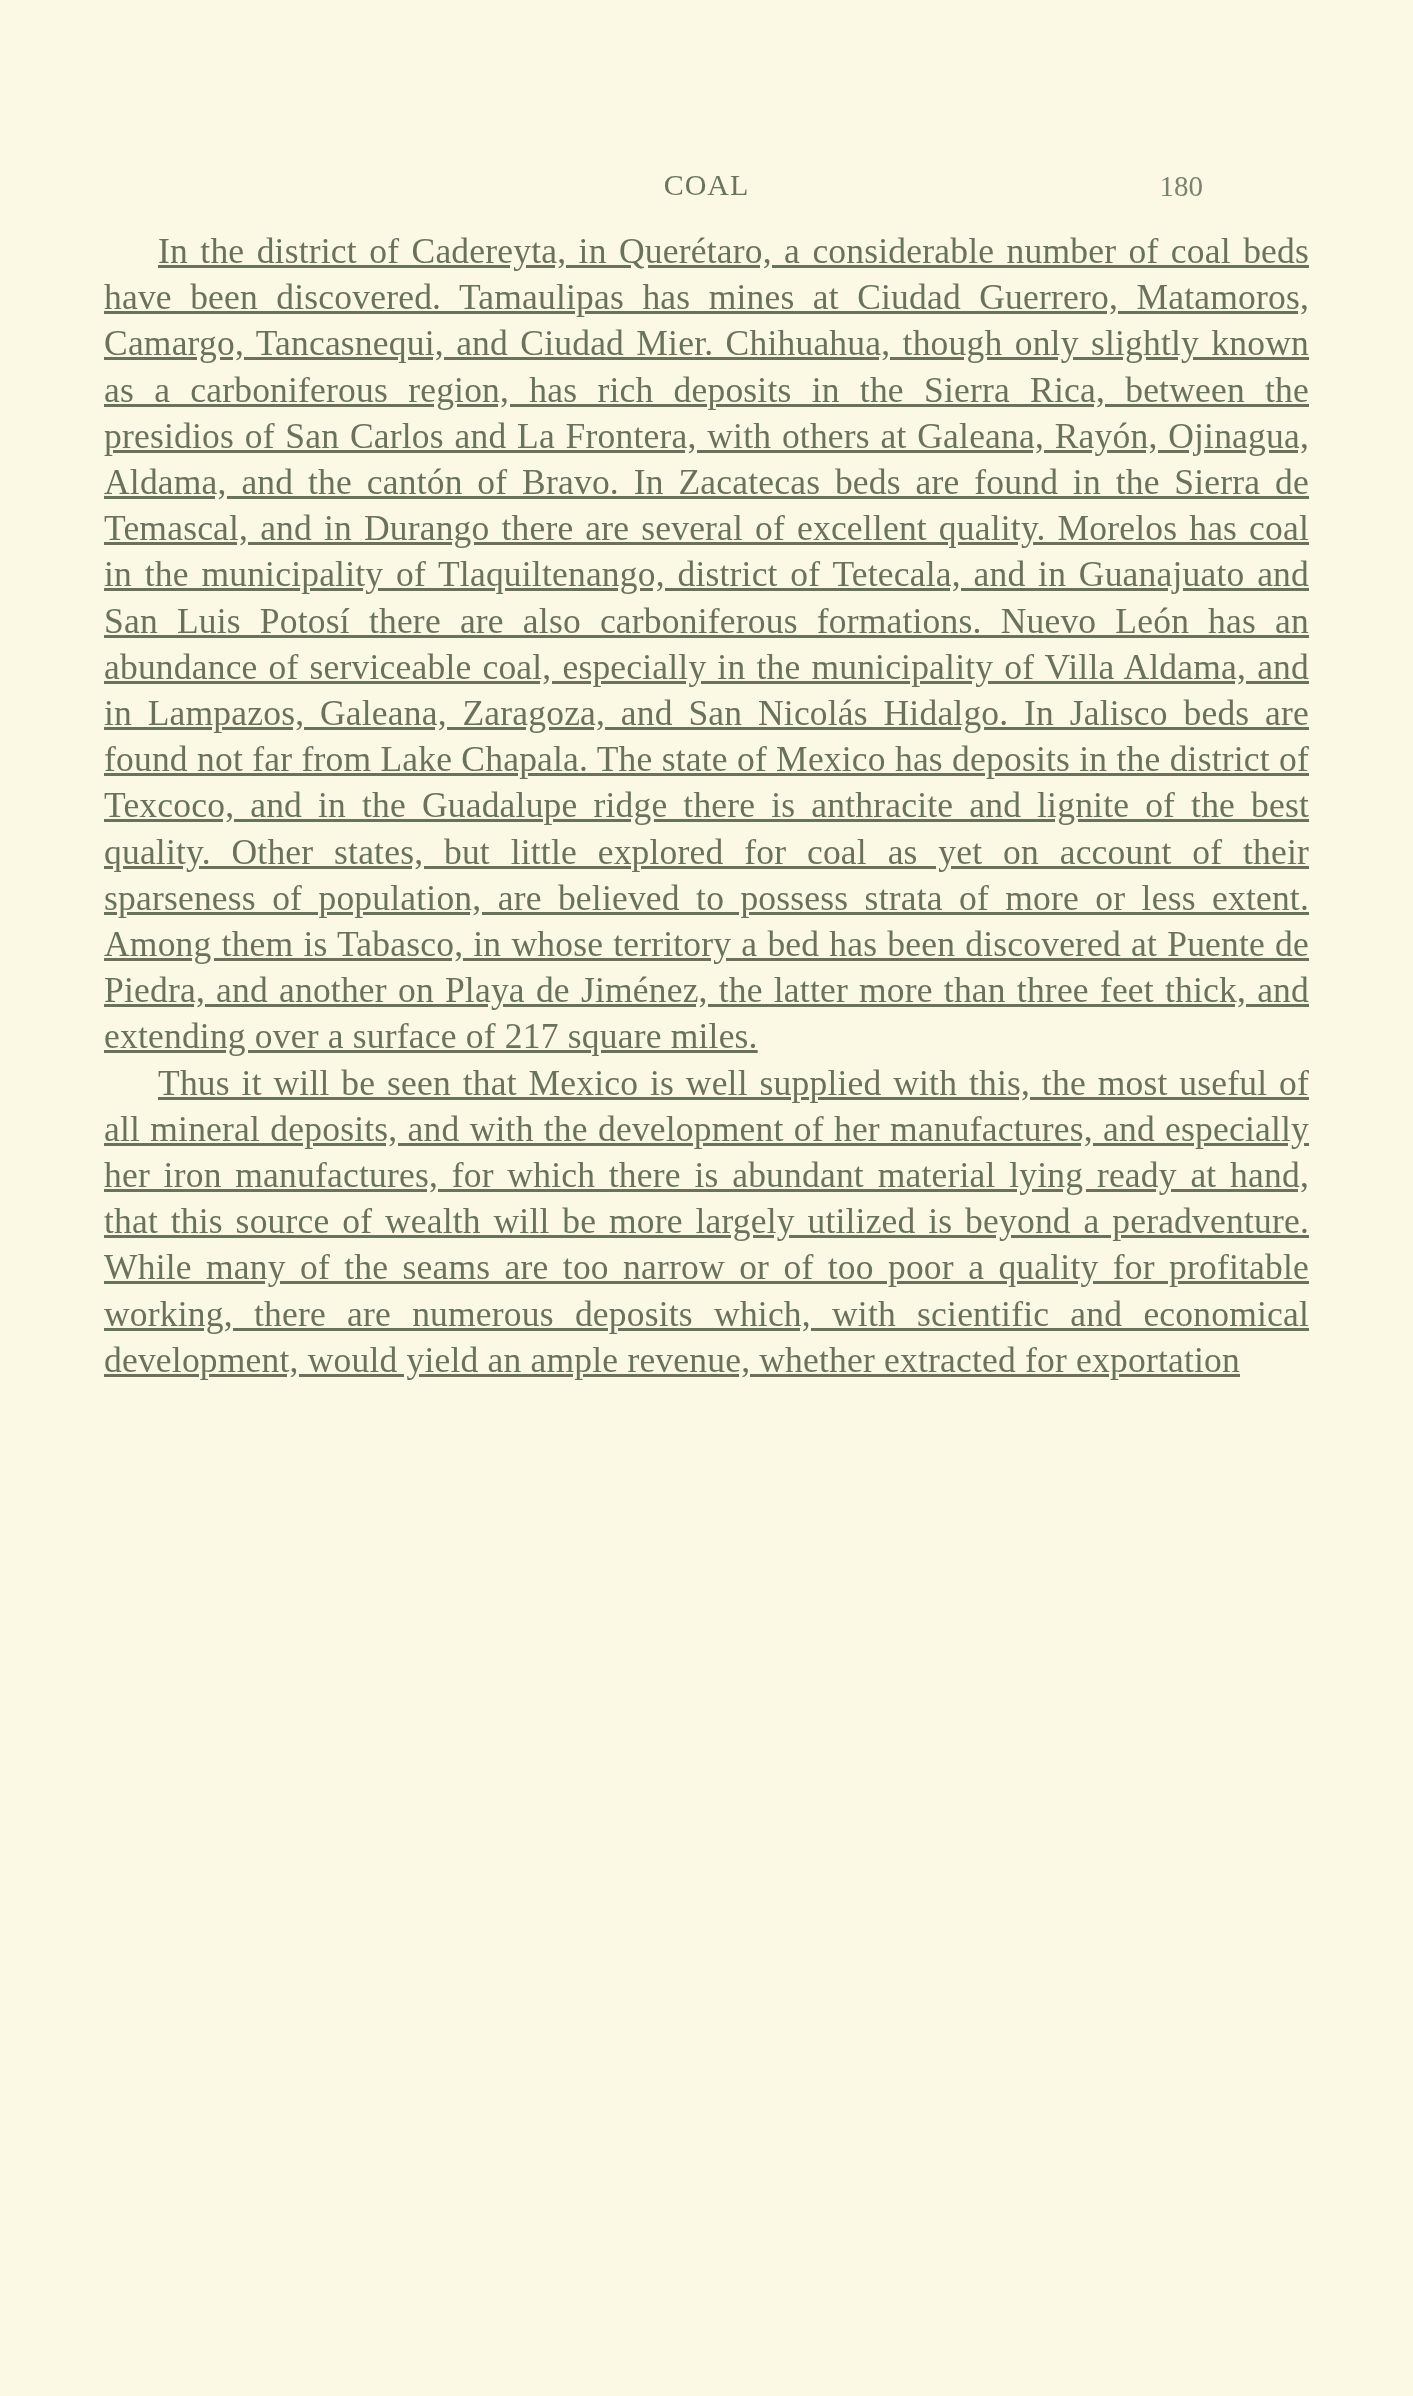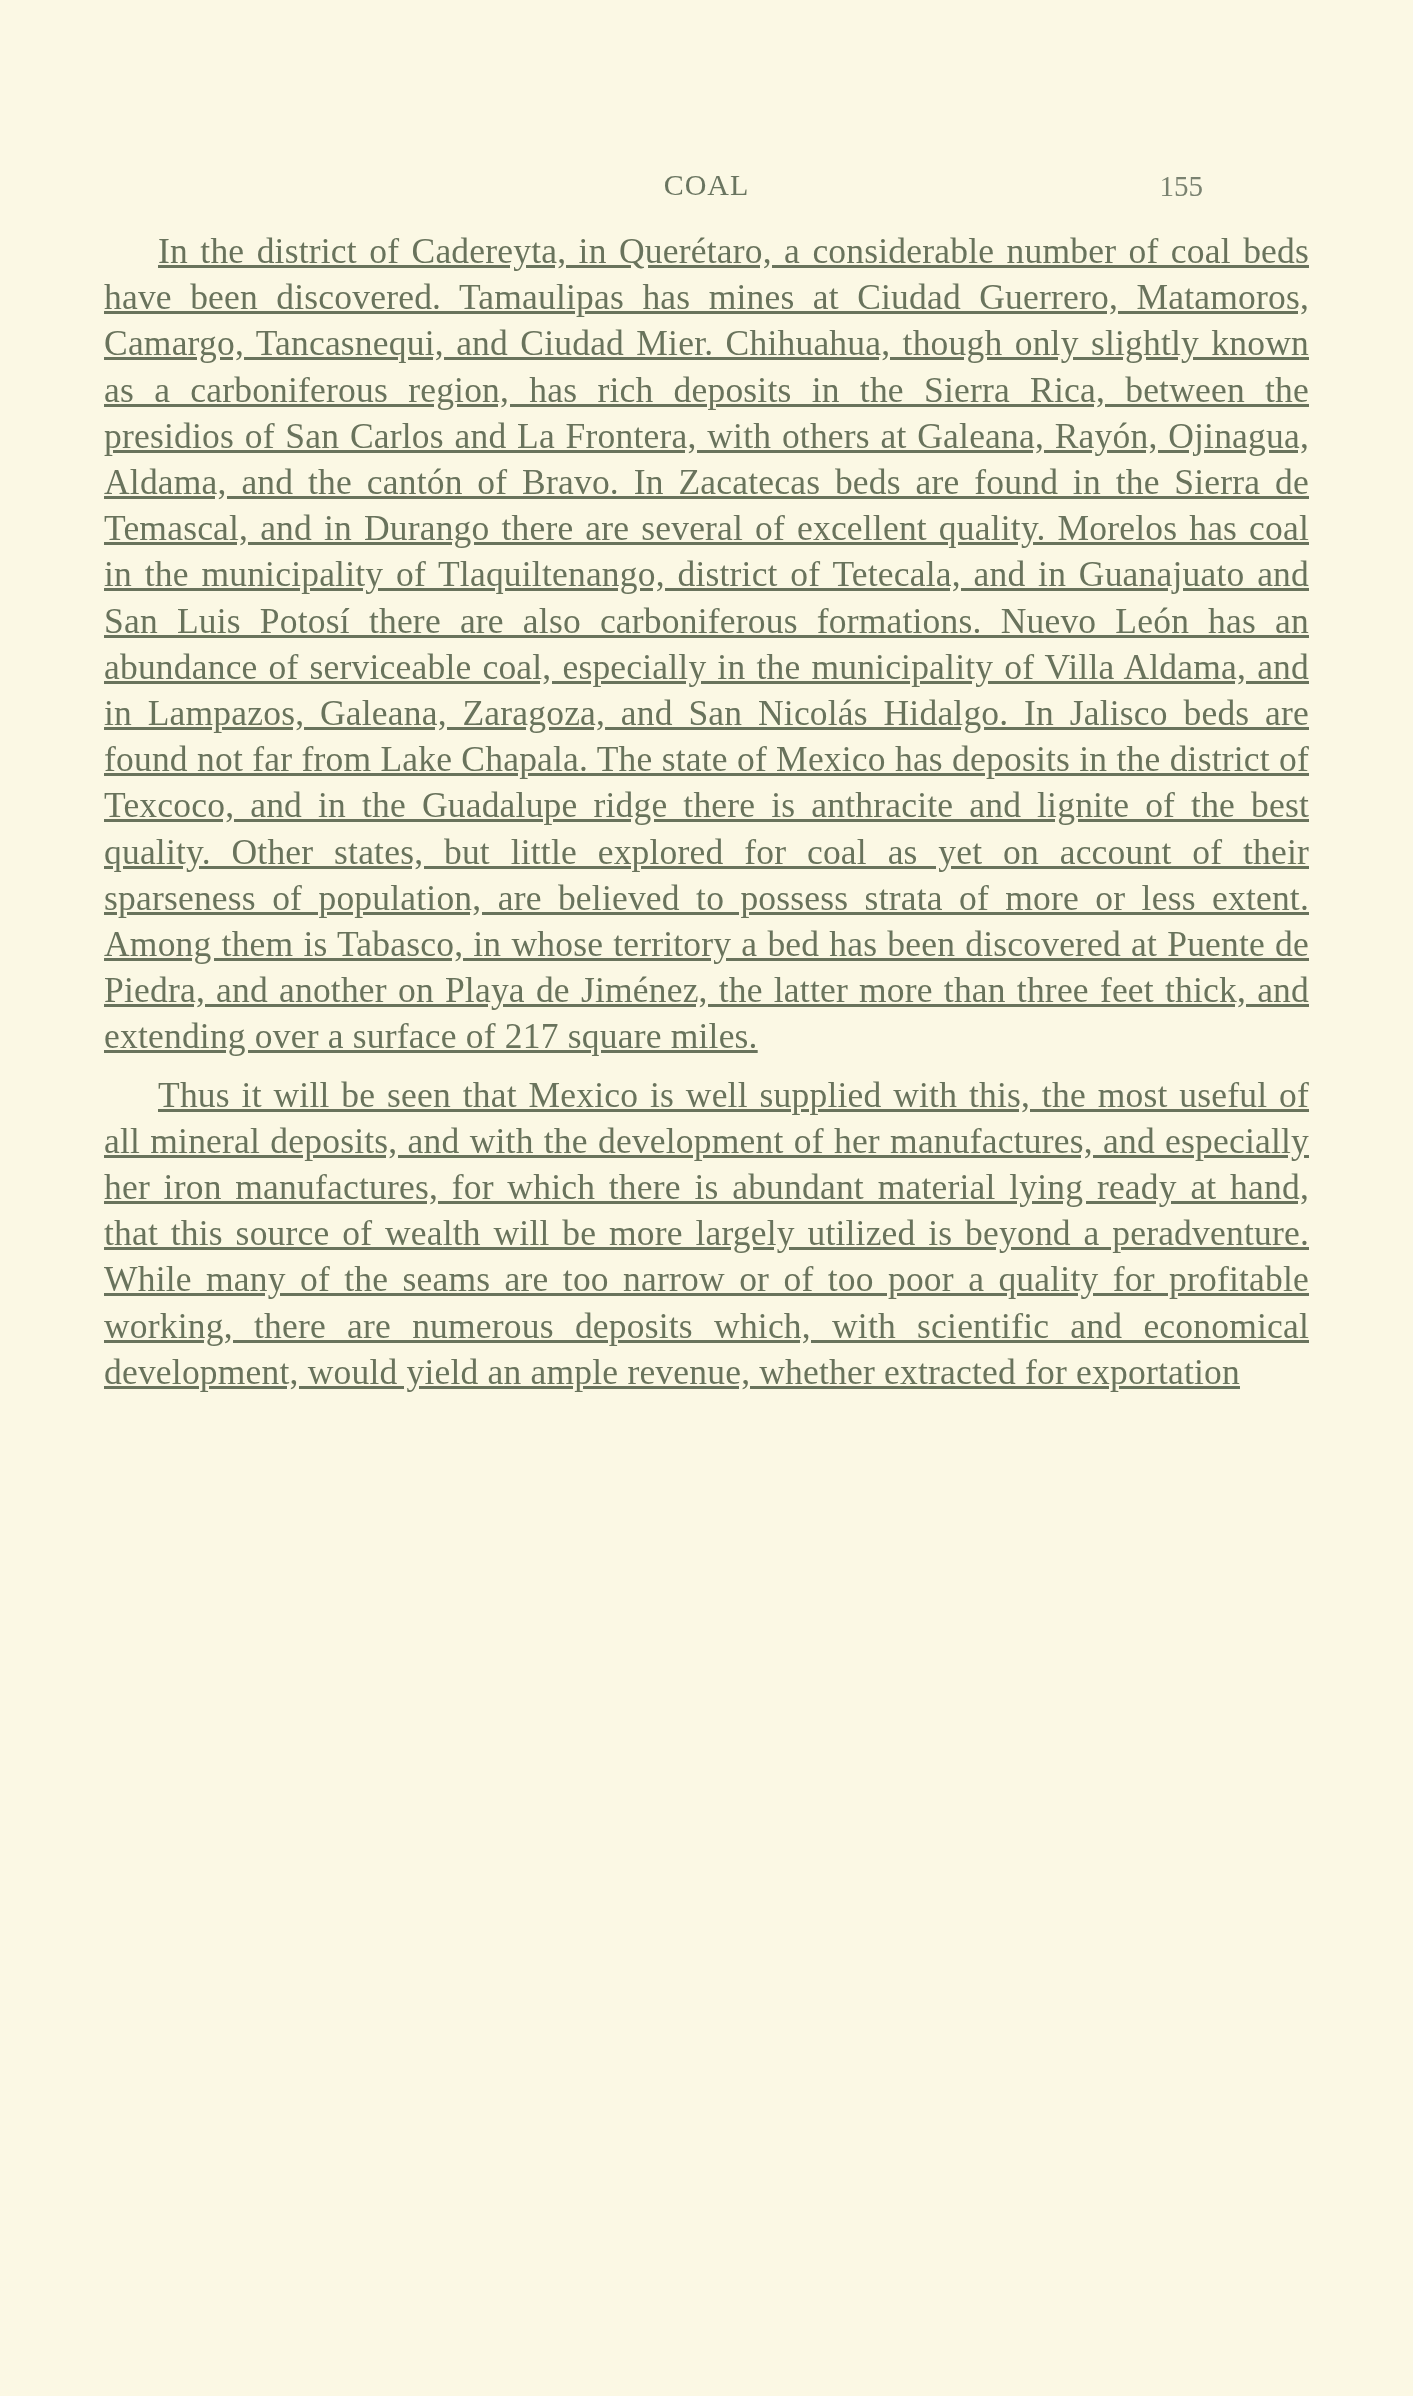--- a/index.html
+++ b/index.html
@@ -56,31 +56,31 @@
     line-height: 46.2px;
     text-align: justify;
     text-justify: inter-word;
     margin: 0;
     text-indent: 54px;
     color: #69735c;
     letter-spacing: 0.2px;
     text-decoration: underline;
   }
   .para + .para {
-    margin-top: 12px;
+    margin-top: 0px;
   }
 </style>
 </head>
 <body>
 
 <div class="page">
 
   <div class="header">
     <div class="header-title">COAL</div>
-    <div class="header-page">155</div>
+    <div class="header-page">180</div>
   </div>
 
   <div class="content">
     <p class="para">In the district of Cadereyta, in Querétaro, a considerable number of coal beds have been discovered. Tamaulipas has mines at Ciudad Guerrero, Matamoros, Camargo, Tancasnequi, and Ciudad Mier. Chihuahua, though only slightly known as a carboniferous region, has rich deposits in the Sierra Rica, between the presidios of San Carlos and La Frontera, with others at Galeana, Rayón, Ojinagua, Aldama, and the cantón of Bravo. In Zacatecas beds are found in the Sierra de Temascal, and in Durango there are several of excellent quality. Morelos has coal in the municipality of Tlaquiltenango, district of Tetecala, and in Guanajuato and San Luis Potosí there are also carboniferous formations. Nuevo León has an abundance of serviceable coal, especially in the municipality of Villa Aldama, and in Lampazos, Galeana, Zaragoza, and San Nicolás Hidalgo. In Jalisco beds are found not far from Lake Chapala. The state of Mexico has deposits in the district of Texcoco, and in the Guadalupe ridge there is anthracite and lignite of the best quality. Other states, but little explored for coal as yet on account of their sparseness of population, are believed to possess strata of more or less extent. Among them is Tabasco, in whose territory a bed has been discovered at Puente de Piedra, and another on Playa de Jiménez, the latter more than three feet thick, and extending over a surface of 217 square miles.</p>
     <p class="para">Thus it will be seen that Mexico is well supplied with this, the most useful of all mineral deposits, and with the development of her manufactures, and especially her iron manufactures, for which there is abundant material lying ready at hand, that this source of wealth will be more largely utilized is beyond a peradventure. While many of the seams are too narrow or of too poor a quality for profitable working, there are numerous deposits which, with scientific and economical development, would yield an ample revenue, whether extracted for exportation</p>
   </div>
 
 </div>
 
 </body></html>

